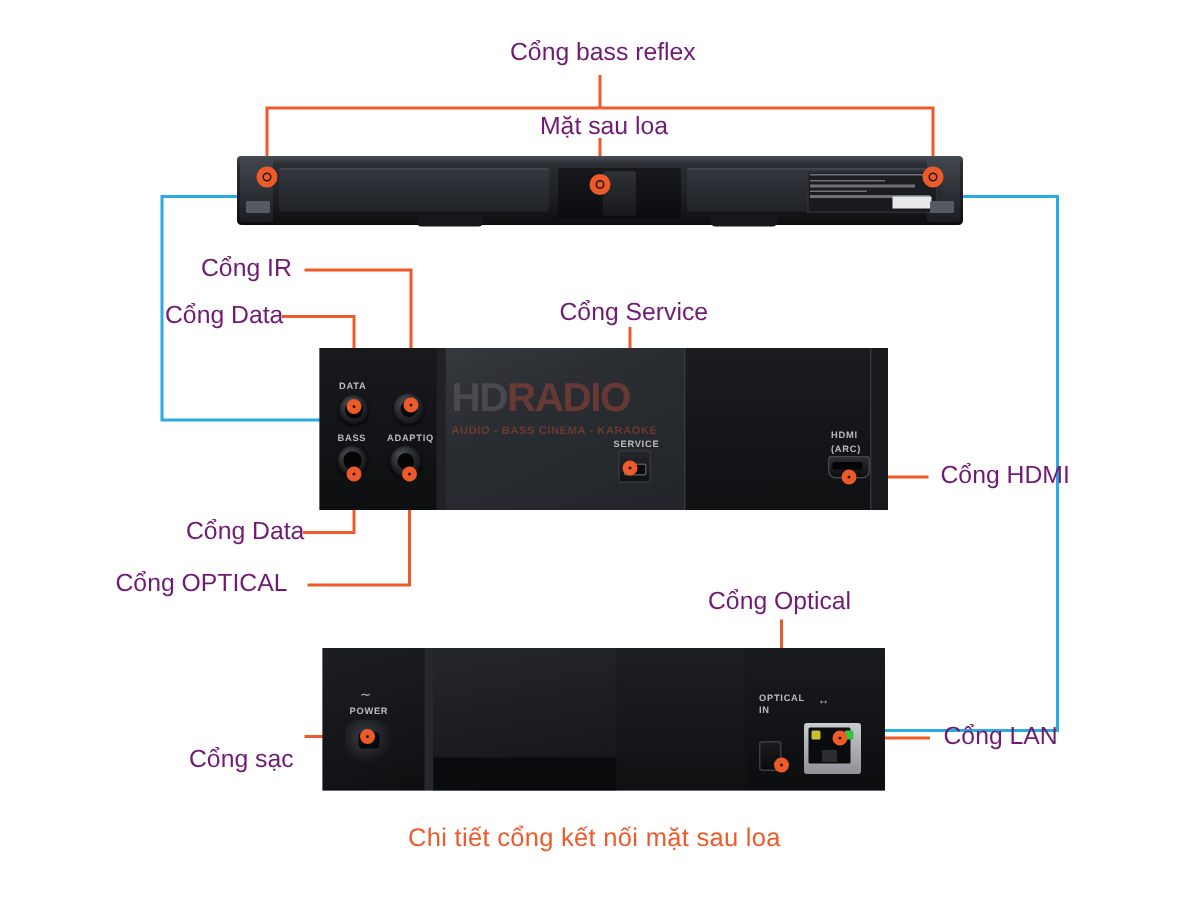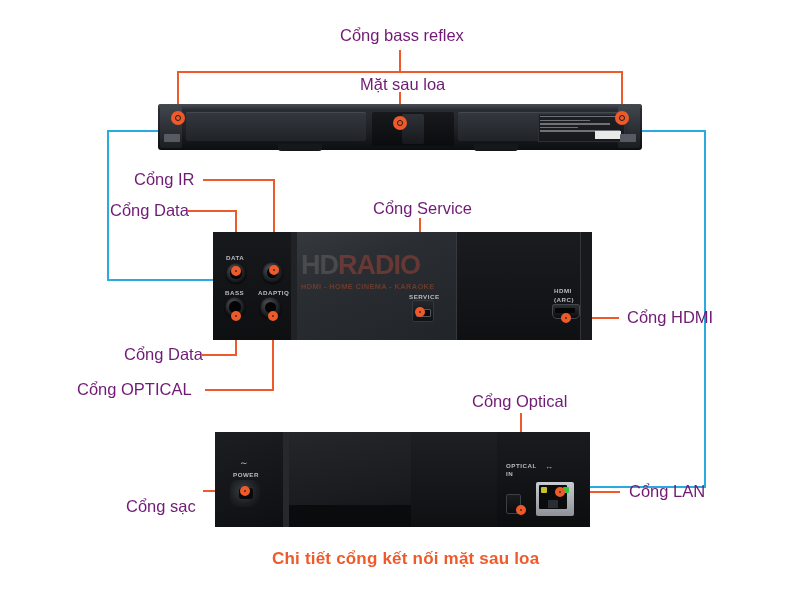--- a/index.html
+++ b/index.html
@@ -18,21 +18,21 @@
     font-family:"Liberation Sans", sans-serif;
     font-size:16.5px;
     color:#701a75;
     white-space:nowrap;
     line-height:1;
   }
   .caption{
     position:absolute;
     font-family:"Liberation Sans", sans-serif;
     font-size:17px;
-    font-weight:bold;
+    font-weight:normal;
     color:#ef5a2a;
     white-space:nowrap;
     letter-spacing:.2px;
   }
 
   
   .bar-wrap{position:absolute;left:158px;top:104px;width:484px;height:46px;}
   .bar-body{
     position:absolute;left:0;top:0;width:100%;height:100%;
     background:linear-gradient(180deg,#ララ);
@@ -227,21 +227,21 @@
     <div class="mid-seg mid-a"></div>
     <div class="mid-seg mid-b"></div>
     <div class="mid-seg mid-c"></div>
     <div class="mid-seg mid-d"></div>
     <div class="mid-seg mid-e"></div>
     <div class="mid-div" style="left:243px;"></div>
     <div class="mid-div" style="left:367px;"></div>
 
     <div class="wm">
       <div class="wm-1"><span class="dk">HD</span><span>RADIO</span></div>
-      <div class="wm-2">HDMI - HOME CINEMA - KARAOKE</div>
+      <div class="wm-2">AUDIO - BASS CINEMA - KARAOKE</div>
     </div>
 
     <div class="port-txt" style="left:13px;top:22px;">DATA</div>
     <div class="port-txt" style="left:12px;top:57px;">BASS</div>
     <div class="port-txt" style="left:45px;top:57px;">ADAPTIQ</div>
     <div class="port-txt" style="left:196px;top:61px;">SERVICE</div>
     <div class="port-txt" style="left:341px;top:55px;">HDMI</div>
     <div class="port-txt" style="left:341px;top:64px;">(ARC)</div>
 
     <div class="jack" style="left:13px;top:31px;width:20px;height:20px;"></div>

